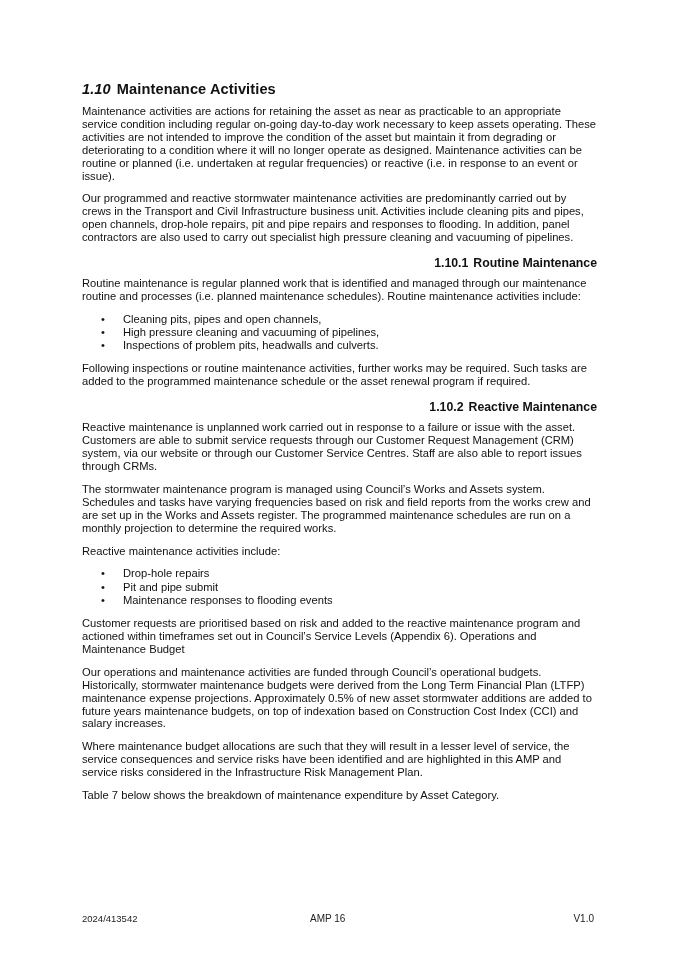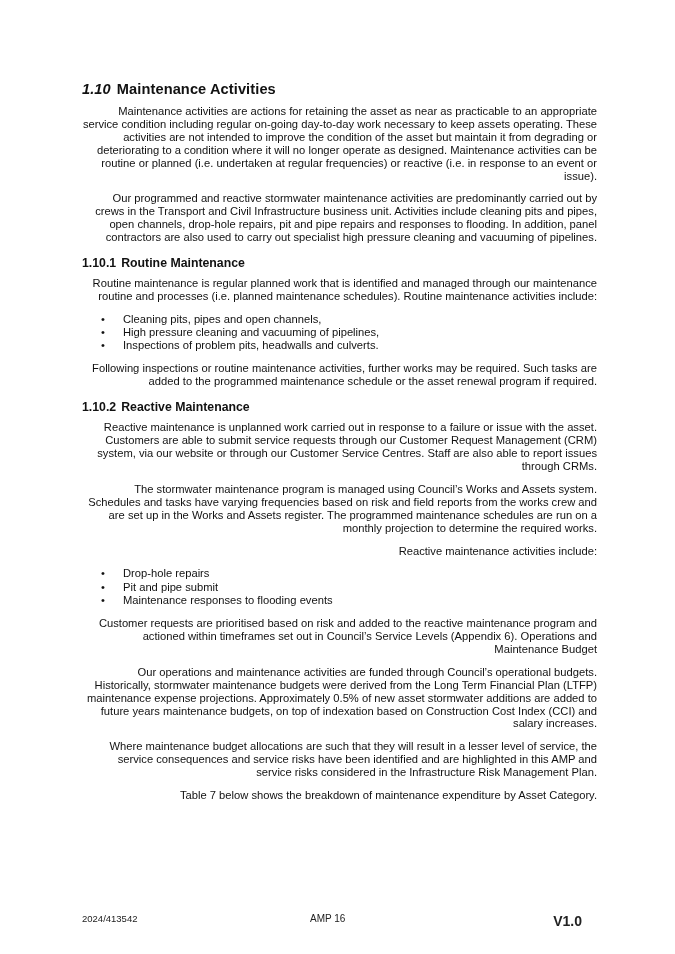--- a/index.html
+++ b/index.html
@@ -1,31 +1,31 @@
 <!DOCTYPE html>
 <html><head>
 <meta charset="utf-8">
 <style>
   html, body { margin: 0; padding: 0; background: #ffffff; }
   body { width: 675px; height: 954px; position: relative; overflow: hidden;
          font-family: "Liberation Sans", sans-serif; color: #111111; }
   .page { position: absolute; left: 82px; top: 80px; width: 515px; }
   h1 { font-size: 14.6px; font-weight: bold; margin: 0 0 7px 0; line-height: 18px; letter-spacing: 0.1px; }
   h1 .num { margin-right: 6px; font-style: italic; }
-  h2 { font-size: 12.3px; font-weight: bold; margin: 0 0 6px 0; line-height: 15px; }
+  h2 { font-size: 12.3px; font-weight: bold; margin: 0 0 6px 0; line-height: 15px; text-align: right; }
   h2 .num { margin-right: 5px; }
-  p { font-size: 11.2px; line-height: 12.9px; margin: 0 0 10px 0; text-align: right; }
+  p { font-size: 11.2px; line-height: 12.9px; margin: 0 0 10px 0; }
   ul { list-style: none; margin: 0 0 10px 0; padding: 0; }
   ul li { font-size: 11.2px; line-height: 13.2px; position: relative; padding-left: 41px; }
   ul li .bullet { position: absolute; left: 19px; top: 0; }
   .footer { position: absolute; top: 913px; left: 82px; width: 512px; height: 14px;
             font-size: 9.5px; color: #222; }
   .footer .left { position: absolute; left: 0; }
   .footer .center { position: absolute; left: 228px; font-size: 10px; text-align: center; }
-  .footer .right { position: absolute; right: 12px; font-size: 14px; font-weight: bold; }
+  .footer .right { position: absolute; right: 0; font-size: 10px; }
 </style>
 </head>
 <body>
 
 <div class="page">
 
   <h1><span class="num">1.10</span><span>Maintenance Activities</span></h1>
   <p>Maintenance activities are actions for retaining the asset as near as practicable to an appropriate service condition including regular on-going day-to-day work necessary to keep assets operating. These activities are not intended to improve the condition of the asset but maintain it from degrading or deteriorating to a condition where it will no longer operate as designed. Maintenance activities can be routine or planned (i.e. undertaken at regular frequencies) or reactive (i.e. in response to an event or issue).</p>
   <p style="margin-bottom:12px">Our programmed and reactive stormwater maintenance activities are predominantly carried out by crews in the Transport and Civil Infrastructure business unit. Activities include cleaning pits and pipes, open channels, drop-hole repairs, pit and pipe repairs and responses to flooding. In addition, panel contractors are also used to carry out specialist high pressure cleaning and vacuuming of pipelines.</p>
 

